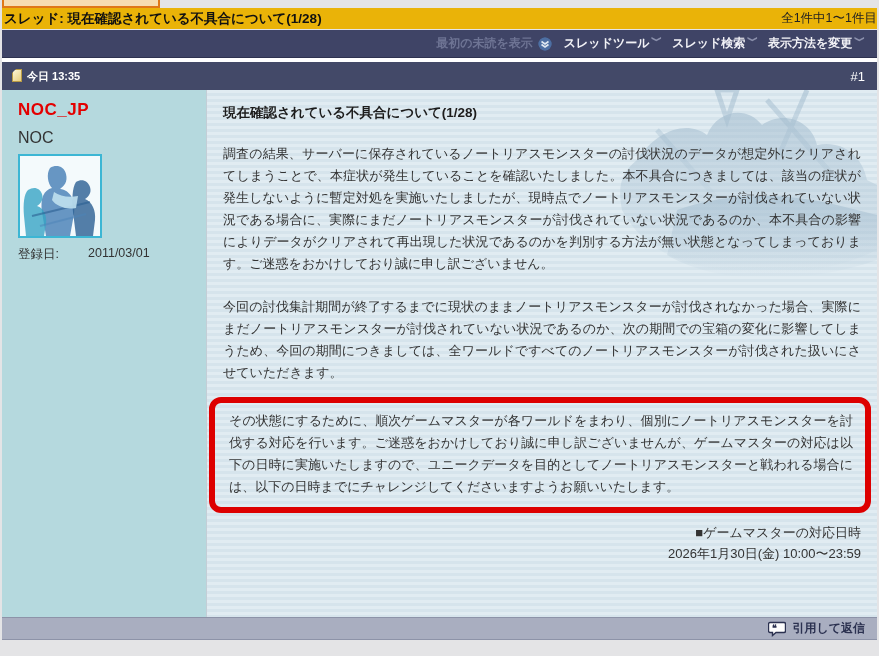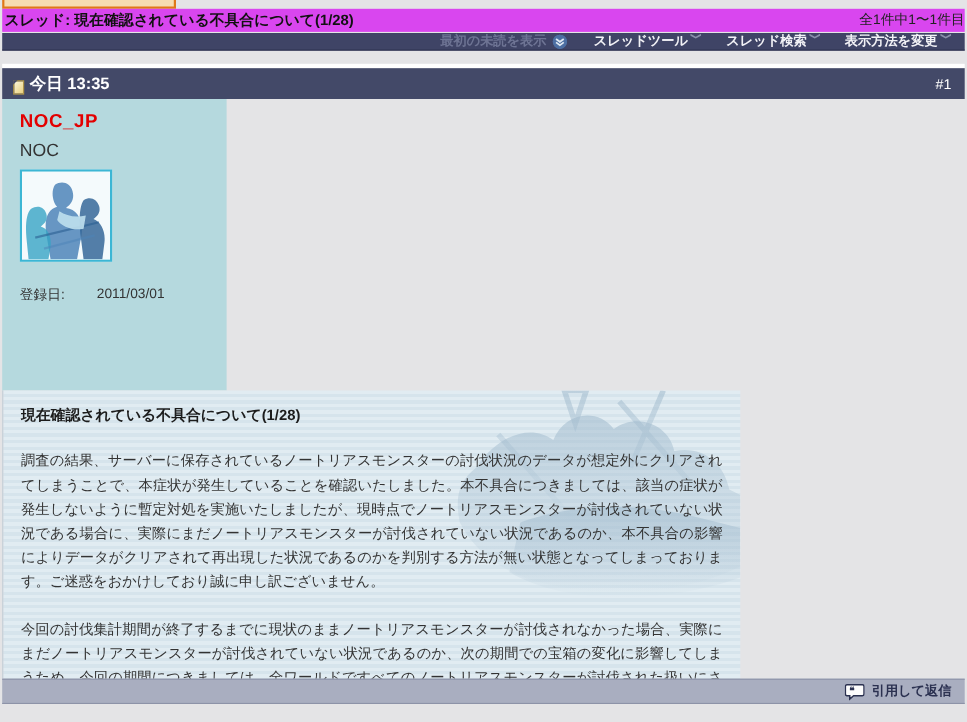--- a/index.html
+++ b/index.html
@@ -15,64 +15,64 @@
   
   .tab-stub {
     position:absolute; top:-6px; left:2px; width:158px; height:14px;
     background:#f7ddb0; border:2px solid #e07818;
     border-radius:6px 6px 0 0;
   }
   
   .title-row {
     position:absolute; top:8px; left:2px; width:875px; height:21px;
     display:flex; align-items:center; justify-content:space-between;
-    background:#d946ef;
+    background:#eab308;
   }
   .thread-title { font-weight:bold; font-size:13.5px; color:#111; padding-left:2px; }
   .result-count { font-size:12.5px; color:#222; padding-right:0; }
 
   
   .toolbar {
-    position:absolute; top:30px; left:2px; width:875px; height:16px;
+    position:absolute; top:30px; left:2px; width:875px; height:28px;
     background:#3f4466; border-bottom:1px solid #2e3250;
     display:flex; align-items:center; justify-content:flex-end;
-    gap:24px; padding-right:14px;
+    gap:12px; padding-right:14px;
   }
   .tb-muted { color:#6e7494; font-size:12px; font-weight:bold; display:flex; align-items:center; gap:5px; }
   .tb-item { color:#f2f2f6; font-size:12px; font-weight:bold; display:flex; align-items:flex-start; gap:4px; cursor:pointer; }
   .tb-arrow { color:#8b90ac; font-size:8px; transform:rotate(90deg) scaleY(1.2); display:inline-block; line-height:1; }
   .unread-badge { width:14px; height:14px; display:inline-block; }
 
   
   .bar-gap { position:absolute; top:58px; left:2px; width:875px; height:4px; background:#fff; }
 
   
   .post-header {
     position:absolute; top:62px; left:2px; width:875px; height:28px;
     background:#434968;
     display:flex; align-items:center; justify-content:space-between;
     padding:0 12px 0 10px;
   }
-  .ph-left { display:flex; align-items:flex-end; gap:5px; color:#fff; font-size:15px; font-weight:bold; }
+  .ph-left { display:flex; align-items:flex-start; gap:5px; color:#fff; font-size:11px; font-weight:bold; }
   .paper-icon { width:10px; height:13px; position:relative; background:linear-gradient(135deg,#fdf6d8 0%,#e8cf7e 100%); border:1px solid #b99b45; }
   .paper-icon::after { content:""; position:absolute; left:-1px; top:-1px; border-style:solid; border-width:4px 4px 0 0; border-color:#434968 transparent transparent transparent; }
   .post-number { color:#fff; font-size:13px; }
 
   
-  .content-row { position:absolute; top:90px; left:2px; width:875px; height:527px; display:flex;flex-direction:column; }
+  .content-row { position:absolute; top:90px; left:2px; width:875px; height:527px; display:flex; }
   .sidebar {
     width:204px; height:100%;
     background:#b5d9de;
     padding:10px 16px;
   }
   .author-name { color:#e30000; font-weight:bold; font-size:17px; letter-spacing:.5px; }
   .author-role { color:#333; font-size:16px; margin-top:9px; }
   .avatar-box { margin-top:7px; width:84px; height:84px; border:2px solid #3cb6d4; background:#fff; overflow:hidden; }
   .avatar-box svg { display:block; }
-  .info-rows { margin-top:22px; font-size:12.5px; color:#333; }
+  .info-rows { margin-top:8px; font-size:12.5px; color:#333; }
   .info-row { display:flex; margin-bottom:6px; }
   .info-label { width:70px; }
   .info-value { }
 
   
   .post-body {
     position:relative; width:671px; height:100%;
     background:repeating-linear-gradient(180deg,#e1ecf2 0px,#e1ecf2 3px,#d6e4ec 3px,#d6e4ec 6px);
     border-left:1px solid #c3ced6;
     padding:14px 16px 0 16px;
@@ -185,20 +185,23 @@
         <path d="M60 70 C80 40 110 30 130 45 C140 20 170 15 185 35 C205 20 235 30 240 55 C265 50 285 65 290 90 L300 95 L300 160 C250 185 180 190 120 175 C90 168 60 150 45 120 C40 95 45 82 60 70 Z" fill="url(#wm)"></path>
         <path d="M100 120 C140 105 200 100 260 115 L300 125 L300 170 C230 195 140 195 90 165 Z" fill="url(#wm)"></path>
       </svg>
 
       <div class="post-content">
         <div class="post-title">現在確認されている不具合について(1/28)</div>
 
         <div class="para">調査の結果、サーバーに保存されているノートリアスモンスターの討伐状況のデータが想定外にクリアされてしまうことで、本症状が発生していることを確認いたしました。本不具合につきましては、該当の症状が発生しないように暫定対処を実施いたしましたが、現時点でノートリアスモンスターが討伐されていない状況である場合に、実際にまだノートリアスモンスターが討伐されていない状況であるのか、本不具合の影響によりデータがクリアされて再出現した状況であるのかを判別する方法が無い状態となってしまっております。ご迷惑をおかけしており誠に申し訳ございません。</div>
         <div class="para">今回の討伐集計期間が終了するまでに現状のままノートリアスモンスターが討伐されなかった場合、実際にまだノートリアスモンスターが討伐されていない状況であるのか、次の期間での宝箱の変化に影響してしまうため、今回の期間につきましては、全ワールドですべてのノートリアスモンスターが討伐された扱いにさせていただきます。</div>
 
+        <div class="highlight-box">
+          <div class="para">その状態にするために、順次ゲームマスターが各ワールドをまわり、個別にノートリアスモンスターを討伐する対応を行います。ご迷惑をおかけしており誠に申し訳ございませんが、ゲームマスターの対応は以下の日時に実施いたしますので、ユニークデータを目的としてノートリアスモンスターと戦われる場合には、以下の日時までにチャレンジしてくださいますようお願いいたします。</div>
+        </div>
 
         <div class="gm-block">
           <div class="gm-heading">■ゲームマスターの対応日時</div>
           <div class="gm-datetime">2026年1月30日(金) 10:00〜23:59</div>
         </div>
 
       </div>
     </div>
   </div>
 

